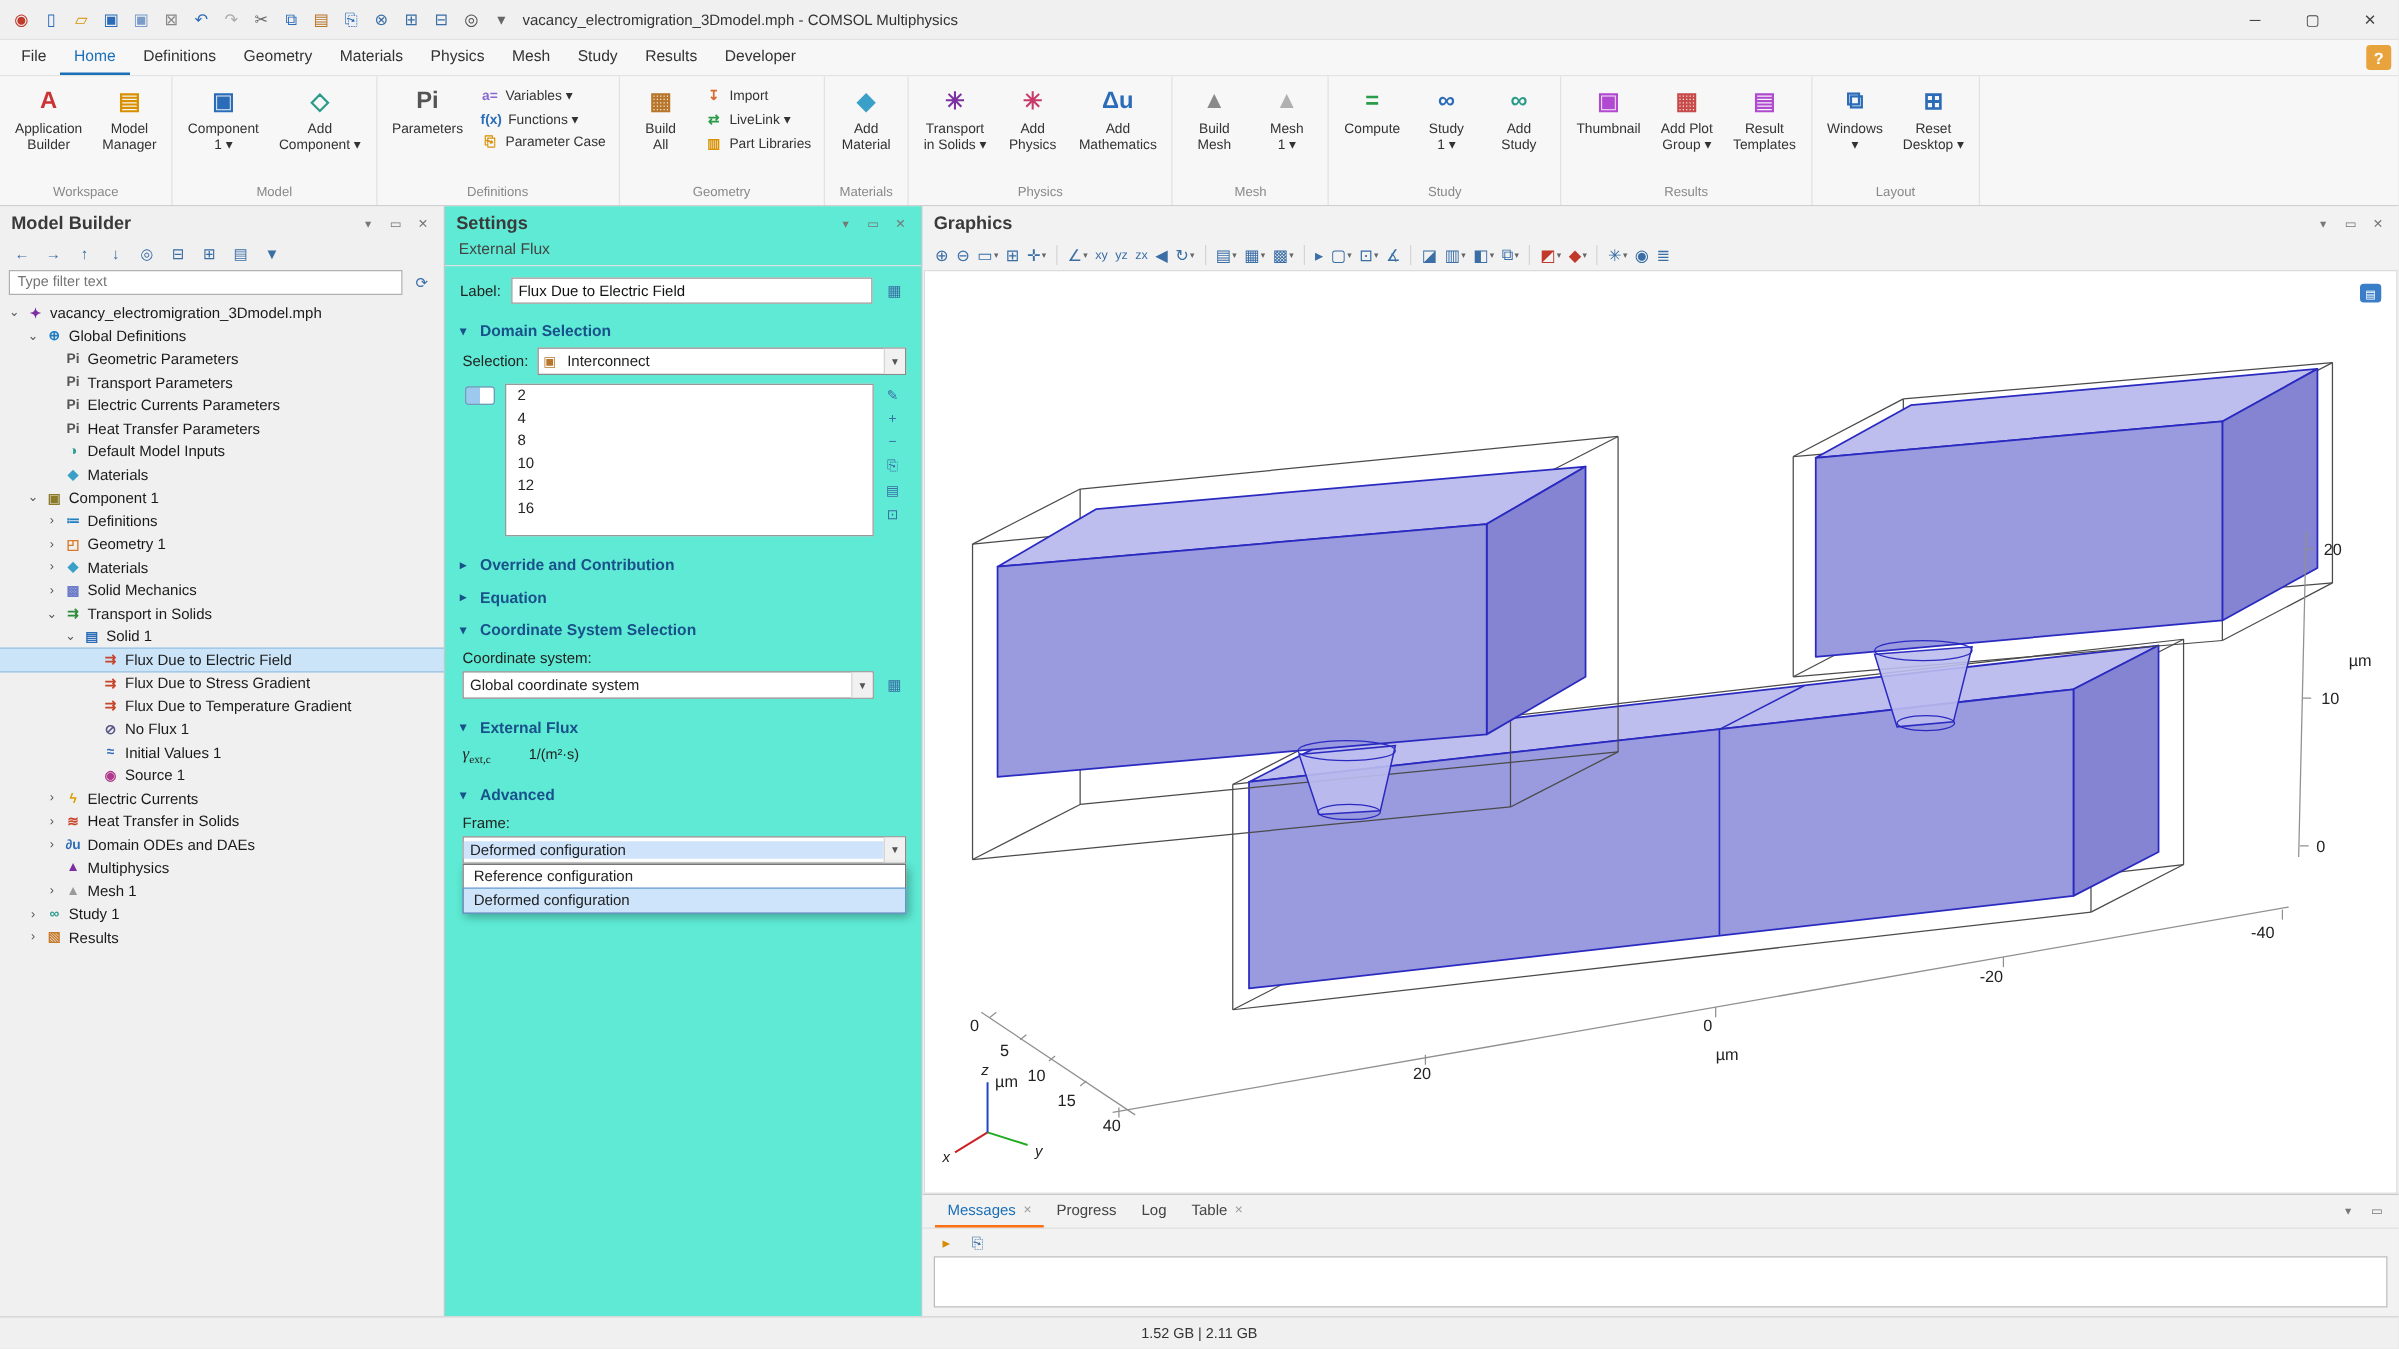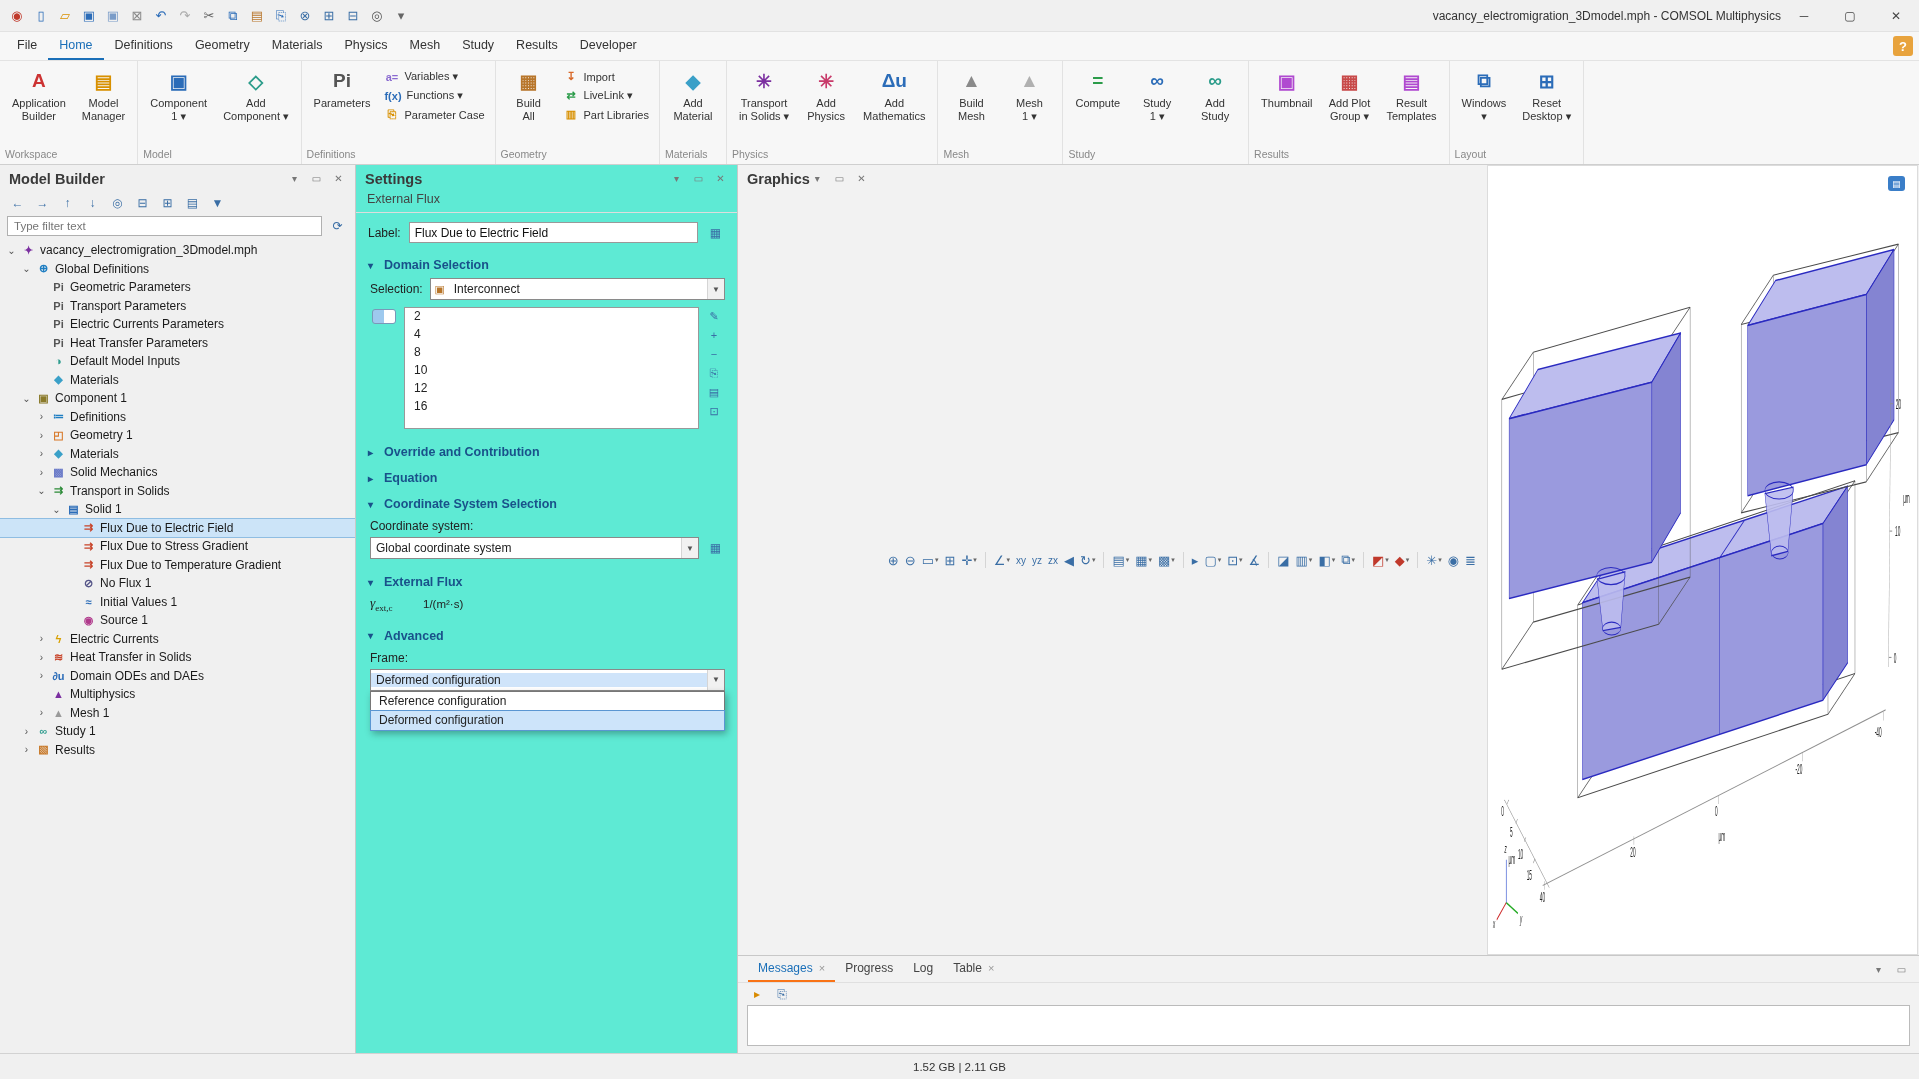--- a/index.html
+++ b/index.html
@@ -2,42 +2,42 @@
 <html><head>
 <meta charset="utf-8">
 <style>
 *{box-sizing:border-box;margin:0;padding:0}
 html,body{width:1919px;height:1079px;overflow:hidden;font-family:"Liberation Sans",sans-serif;font-size:12px;color:#222;background:#e8e8e8}
 #app{display:flex;flex-direction:column;width:1919px;height:1079px}
 
 .titlebar{height:32px;background:#f0f0f0;display:flex;align-items:center;border-bottom:1px solid #e2e2e2}
 .qat{display:flex;align-items:center;gap:2px;padding:0 6px}
 .qat-btn{width:22px;height:22px;display:flex;align-items:center;justify-content:center;font-size:13px;border-radius:3px}
-.wtitle{flex:1;text-align:right;font-size:12px;color:#333;white-space:nowrap;overflow:hidden}
+.wtitle{flex:1;text-align:left;font-size:12px;color:#333;white-space:nowrap;overflow:hidden}
 .wincontrols{display:flex}
 .winbtn{width:46px;height:31px;display:flex;align-items:center;justify-content:center;font-size:12px;color:#444}
 
 .menubar{height:29px;background:#f7f7f7;display:flex;align-items:center;padding:0 6px;border-bottom:1px solid #e3e3e3}
 .menu-items{display:flex;align-items:center;height:100%}
 .menu-item{padding:0 11px;height:100%;display:flex;align-items:center;font-size:12.5px;color:#333;border-bottom:2px solid transparent}
 .menu-item.active{color:#1a6fb8;border-bottom:2px solid #1a6fb8}
 .menubar-right{margin-left:auto;display:flex;align-items:center}
 .help-btn{width:20px;height:20px;border-radius:3px;background:#e8a33d;color:#fff;font-weight:bold;display:flex;align-items:center;justify-content:center;font-size:13px}
 
 .ribbon{height:104px;background:#f7f7f7;border-bottom:1px solid #cfcfcf;display:flex;overflow:hidden}
 #ribbon-groups{display:flex}
 .rgroup{display:flex;flex-direction:column;padding:2px 5px 0;border-right:1px solid #e2e2e2}
 .rrow{display:flex;flex:1;align-items:flex-start;gap:2px}
 .rbtn-large{display:flex;flex-direction:column;align-items:center;gap:3px;padding:5px 7px 2px;border-radius:3px;min-width:56px}
 .ricon{width:26px;height:26px;display:flex;align-items:center;justify-content:center;font-size:19px;font-weight:bold}
 .rlabel{font-size:11px;line-height:1.2;text-align:center;color:#333;white-space:pre-line}
 .rsmallcol{display:flex;flex-direction:column;gap:4px;padding-top:6px}
 .rbtn-small{display:flex;align-items:center;gap:5px;font-size:11px;color:#333;padding:1px 5px;white-space:nowrap}
 .ricon-s{min-width:15px;text-align:center;font-size:11px;font-weight:bold}
-.rgroup-label{text-align:left;font-size:10.5px;color:#888;padding:3px 0 4px}
+.rgroup-label{text-align:center;font-size:10.5px;color:#888;padding:3px 0 4px}
 
 .main{flex:1;display:flex;min-height:0}
 .panel-header{display:flex;align-items:center;padding:3px 9px;height:27px;flex:none}
 .panel-title{font-size:14.5px;font-weight:bold;color:#3a3a3a}
 .phicons{margin-left:auto;display:flex;gap:7px;color:#777}
 .phicon{width:15px;height:15px;display:flex;align-items:center;justify-content:center;font-size:10px}
 
 .modelbuilder{width:356px;background:#f0f0f0;border-right:1px solid #c8c8c8;display:flex;flex-direction:column;flex:none}
 .mb-toolbar{display:flex;align-items:center;gap:4px;padding:1px 7px;flex:none}
 .mb-tbtn{width:21px;height:19px;display:flex;align-items:center;justify-content:center;color:#3a6ea5;font-size:12px}
@@ -81,21 +81,21 @@
 .flux-fields{display:flex;flex-direction:column}
 .flux-fields .text-input{width:212px;height:20px;margin-bottom:-1px}
 .flux-unit{font-size:11.5px;color:#222}
 .combo-wrap{position:relative}
 .frame-combo .combo-value{background:#cfe4fa}
 .dropdown{position:absolute;top:22px;left:0;right:0;background:#fff;border:1px solid #777;box-shadow:2px 3px 7px rgba(0,0,0,.3);z-index:20}
 .dd-item{padding:2px 8px;font-size:12px;height:19px;white-space:nowrap}
 .dd-item.selected{background:#cde4fa;outline:1px solid #5a96d2}
 
 .rightcol{flex:1;display:flex;flex-direction:column;min-width:0;background:#f2f2f2}
-.graphics{flex:1;display:flex;flex-direction:row;min-height:0}
+.graphics{flex:1;display:flex;flex-direction:column;min-height:0}
 .gfx-toolbar{display:flex;align-items:center;padding:2px 7px;flex:none}
 .gbtn{display:flex;align-items:center;padding:2px 3px;color:#3a6ea5}
 .gglyph{font-size:13px}
 .gbtn .xyz{font-size:10px;font-weight:normal}
 .gdd{font-size:7px;color:#666;margin-left:1px}
 .gsep{width:1px;height:16px;background:#d5d5d5;margin:0 5px}
 .scene-wrap{flex:1;position:relative;background:#fff;border:1px solid #dcdcdc;margin:0 1px;min-height:0}
 #scene{width:100%;height:100%;display:block}
 .scene-corner-icon{position:absolute;top:10px;right:12px;width:17px;height:15px;background:#3a7ec8;border-radius:3px;color:#fff;font-size:9px;display:flex;align-items:center;justify-content:center}
 

